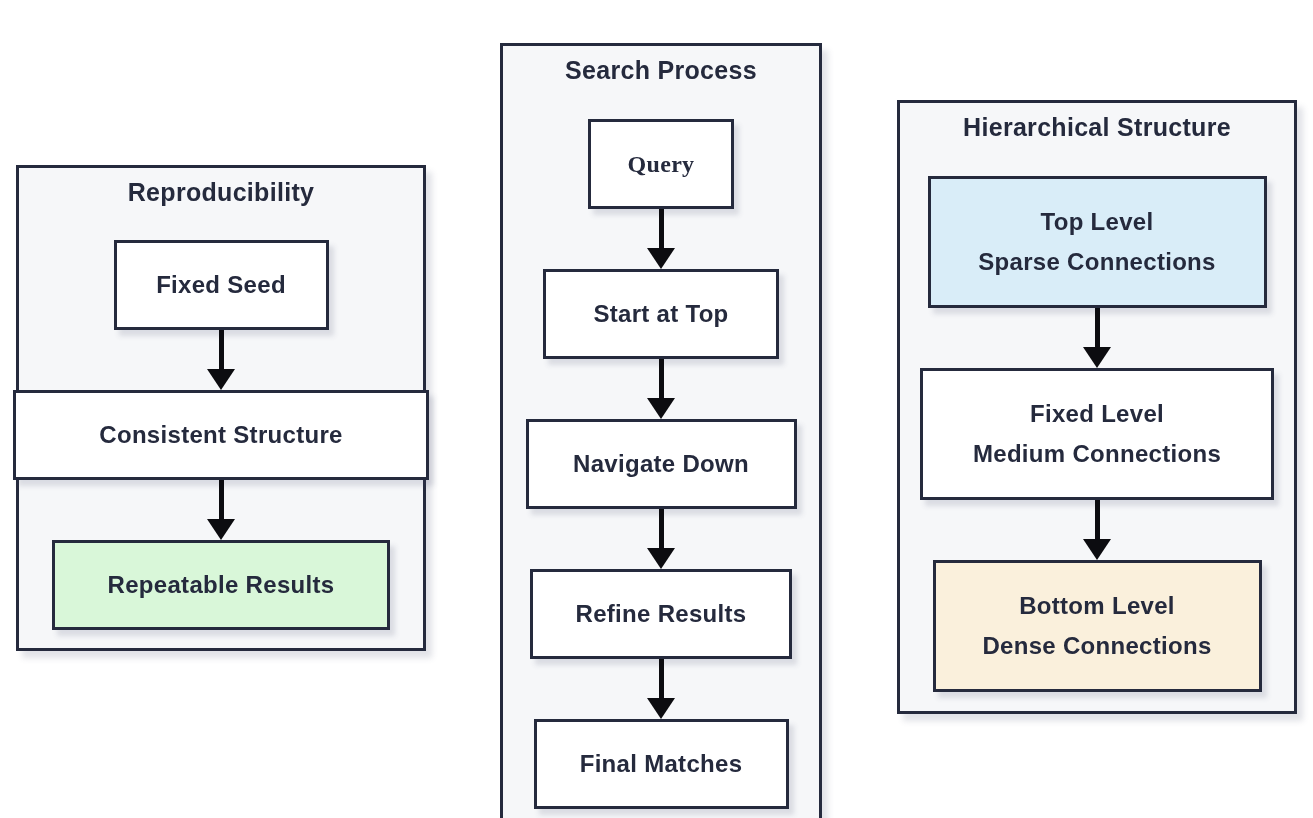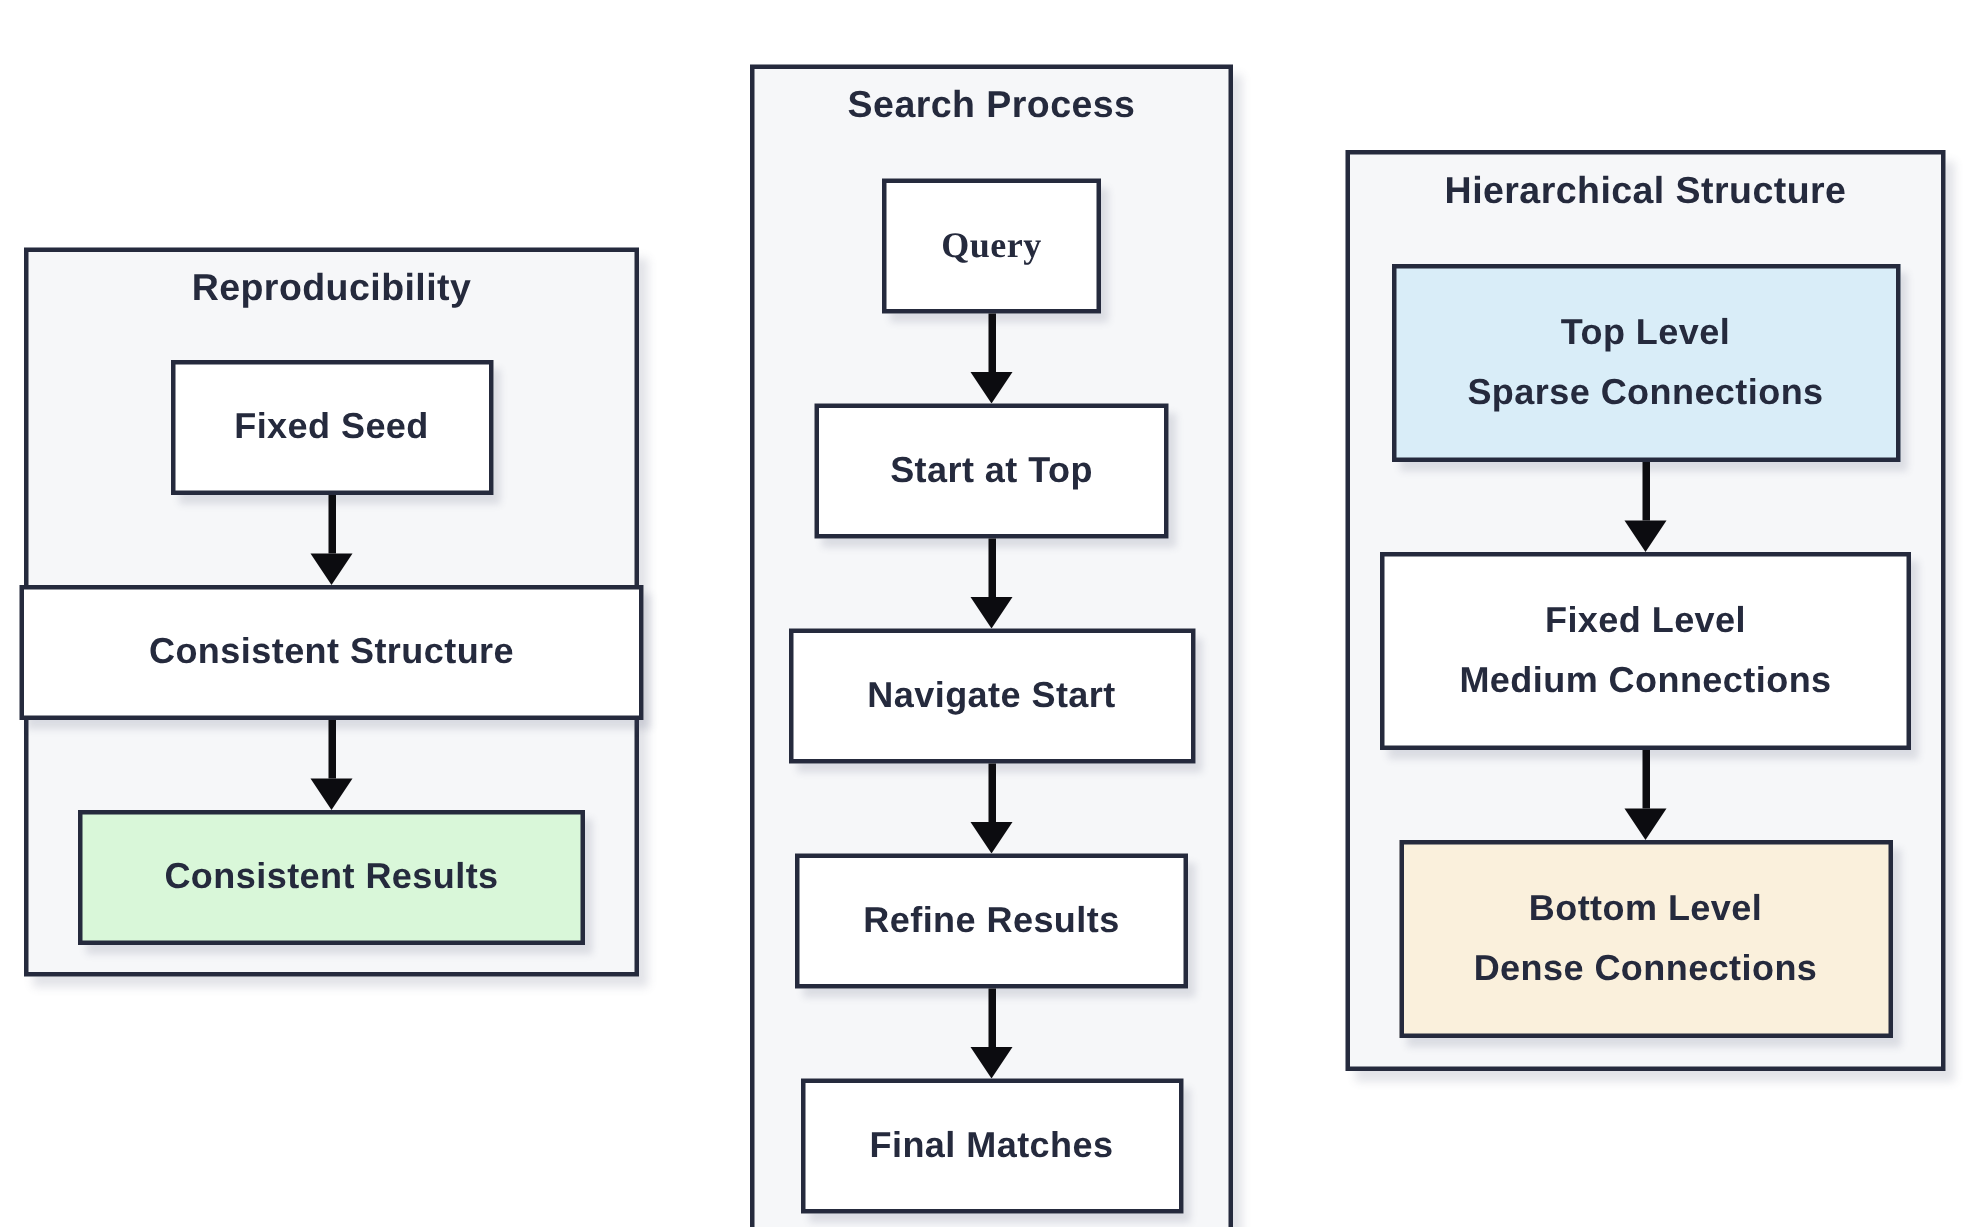--- a/index.html
+++ b/index.html
@@ -96,21 +96,21 @@
       <div class="arrow-head"></div>
     </div>
     <div class="node" style="width:416px;height:90px;">
       <div class="node-line">Consistent Structure</div>
     </div>
     <div class="arrow">
       <div class="arrow-stem"></div>
       <div class="arrow-head"></div>
     </div>
     <div class="node fill-green" style="width:338px;height:90px;">
-      <div class="node-line">Consistent Results</div>
+      <div class="node-line">Repeatable Results</div>
     </div>
   </div>
 
   <div class="panel" id="panel-search-process">
     <div class="panel-title">Search Process</div>
 
     <div class="node first" style="width:146px;height:90px;font-family:Liberation Serif, serif;">
       <div class="node-line">Query</div>
     </div>
     <div class="arrow">
@@ -118,21 +118,21 @@
       <div class="arrow-head"></div>
     </div>
     <div class="node" style="width:236px;height:90px;">
       <div class="node-line">Start at Top</div>
     </div>
     <div class="arrow">
       <div class="arrow-stem"></div>
       <div class="arrow-head"></div>
     </div>
     <div class="node" style="width:271px;height:90px;">
-      <div class="node-line">Navigate Start</div>
+      <div class="node-line">Navigate Down</div>
     </div>
     <div class="arrow">
       <div class="arrow-stem"></div>
       <div class="arrow-head"></div>
     </div>
     <div class="node" style="width:262px;height:90px;">
       <div class="node-line">Refine Results</div>
     </div>
     <div class="arrow">
       <div class="arrow-stem"></div>

